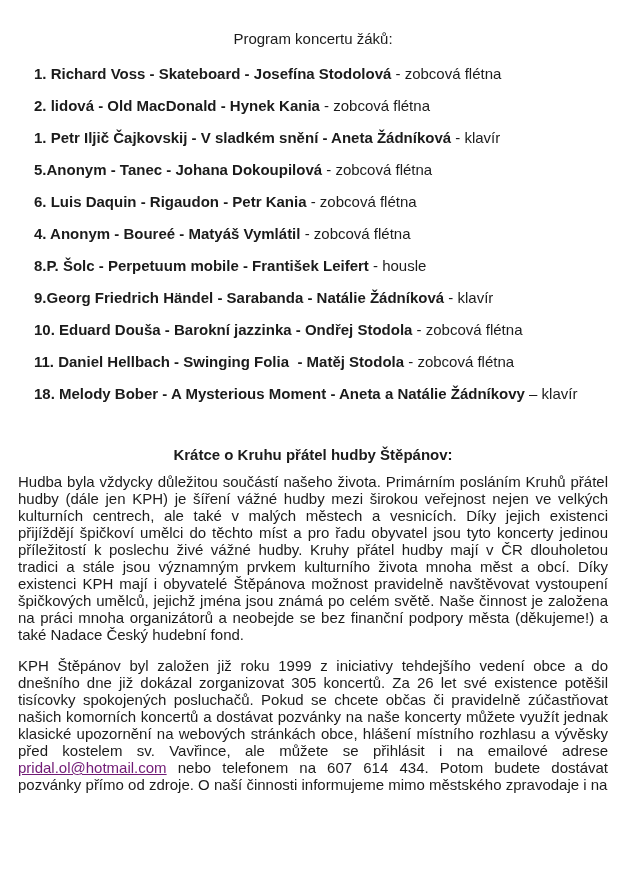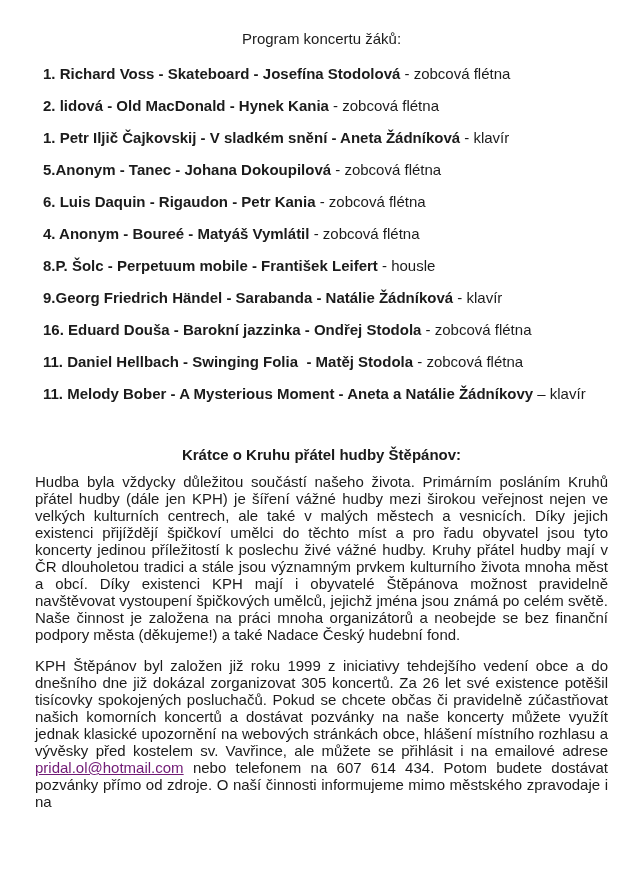--- a/index.html
+++ b/index.html
@@ -5,35 +5,35 @@
   html, body {
     margin: 0;
     padding: 0;
     background: #ffffff;
   }
   .page {
     position: relative;
     width: 641px;
     height: 889px;
     box-sizing: border-box;
-    padding: 30px 33px 0 35px;
+    padding: 30px 33px 0 18px;
     background: #ffffff;
     font-family: "Liberation Sans", "DejaVu Sans", sans-serif;
     color: #1b1b1b;
     overflow: hidden;
   }
   .doc-title {
     text-align: center;
     font-size: 15px;
     font-weight: normal;
     line-height: 18px;
     margin: 0 0 17px 0;
   }
   .program-list {
-    margin: 8px;
+    margin: 16px;
   }
   .program-item {
     font-size: 15px;
     line-height: 18px;
     margin: 0 0 14px 0;
     white-space: pre-wrap;
   }
   .program-item .perf {
     font-weight: bold;
   }
@@ -78,25 +78,25 @@
   <div class="program-item"><span class="perf">5.Anonym - Tanec - Johana Dokoupilová</span><span class="instr"> - zobcová flétna</span></div>
 
   <div class="program-item"><span class="perf">6. Luis Daquin - Rigaudon - Petr Kania</span><span class="instr"> - zobcová flétna</span></div>
 
   <div class="program-item"><span class="perf">4. Anonym - Boureé - Matyáš Vymlátil</span><span class="instr"> - zobcová flétna</span></div>
 
   <div class="program-item"><span class="perf">8.P. Šolc - Perpetuum mobile - František Leifert</span><span class="instr"> - housle</span></div>
 
   <div class="program-item"><span class="perf">9.Georg Friedrich Händel - Sarabanda - Natálie Žádníková</span><span class="instr"> - klavír</span></div>
 
-  <div class="program-item"><span class="perf">16. Eduard Douša - Barokní jazzinka - Ondřej Stodola</span><span class="instr"> - zobcová flétna</span></div>
+  <div class="program-item"><span class="perf">10. Eduard Douša - Barokní jazzinka - Ondřej Stodola</span><span class="instr"> - zobcová flétna</span></div>
 
   <div class="program-item"><span class="perf">11. Daniel Hellbach - Swinging Folia  - Matěj Stodola</span><span class="instr"> - zobcová flétna</span></div>
 
-  <div class="program-item"><span class="perf">11. Melody Bober - A Mysterious Moment - Aneta a Natálie Žádníkovy</span><span class="instr"> – klavír</span></div>
+  <div class="program-item"><span class="perf">18. Melody Bober - A Mysterious Moment - Aneta a Natálie Žádníkovy</span><span class="instr"> – klavír</span></div>
 </div>
 
   <div class="about-heading">Krátce o Kruhu přátel hudby Štěpánov:</div>
 
   <p class="body-para">Hudba byla vždycky důležitou součástí našeho života. Primárním posláním Kruhů přátel hudby (dále jen KPH) je šíření vážné hudby mezi širokou veřejnost nejen ve velkých kulturních centrech, ale také v malých městech a vesnicích. Díky jejich existenci přijíždějí špičkoví umělci do těchto míst a pro řadu obyvatel jsou tyto koncerty jedinou příležitostí k poslechu živé vážné hudby. Kruhy přátel hudby mají v ČR dlouholetou tradici a stále jsou významným prvkem kulturního života mnoha měst a obcí. Díky existenci KPH mají i obyvatelé Štěpánova možnost pravidelně navštěvovat vystoupení špičkových umělců, jejichž jména jsou známá po celém světě. Naše činnost je založena na práci mnoha organizátorů a neobejde se bez finanční podpory města (děkujeme!) a také Nadace Český hudební fond.</p>
 
   <p class="body-para"><span>KPH Štěpánov byl založen již roku 1999 z iniciativy tehdejšího vedení obce a do dnešního dne již dokázal zorganizovat 305 koncertů. Za 26 let své existence potěšil tisícovky spokojených posluchačů. Pokud se chcete občas či pravidelně zúčastňovat našich komorních koncertů a dostávat pozvánky na naše koncerty můžete využít jednak klasické upozornění na webových stránkách obce, hlášení místního rozhlasu a vývěsky před kostelem sv. Vavřince, ale můžete se přihlásit i na emailové adrese </span><a class="doc-link">pridal.ol@hotmail.com</a><span> nebo telefonem na 607 614 434. Potom budete dostávat pozvánky přímo od zdroje. O naší činnosti informujeme mimo městského zpravodaje i na </span></p>
 
 </div>
 

